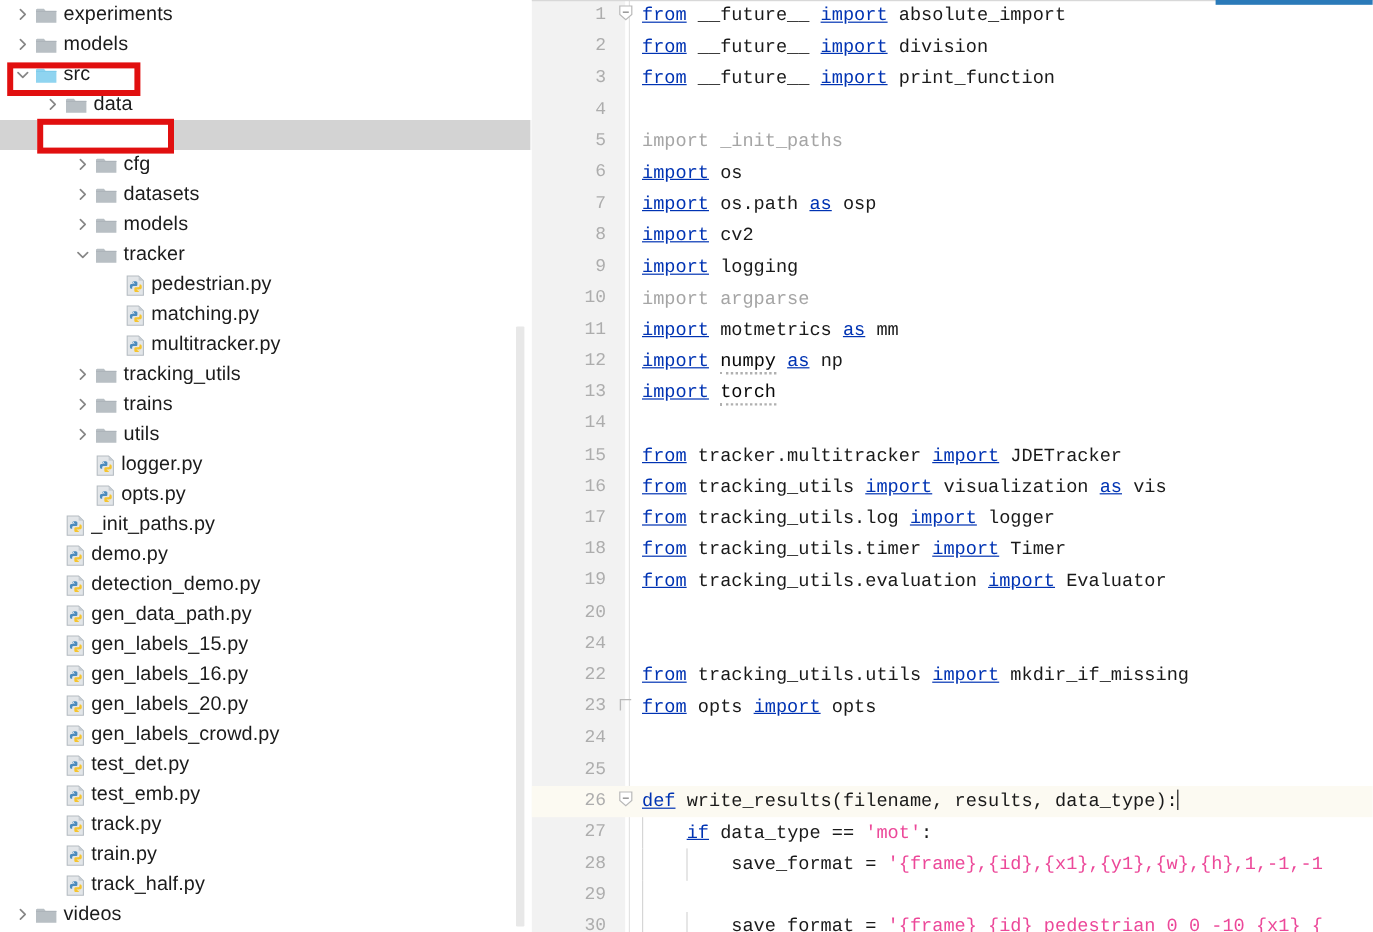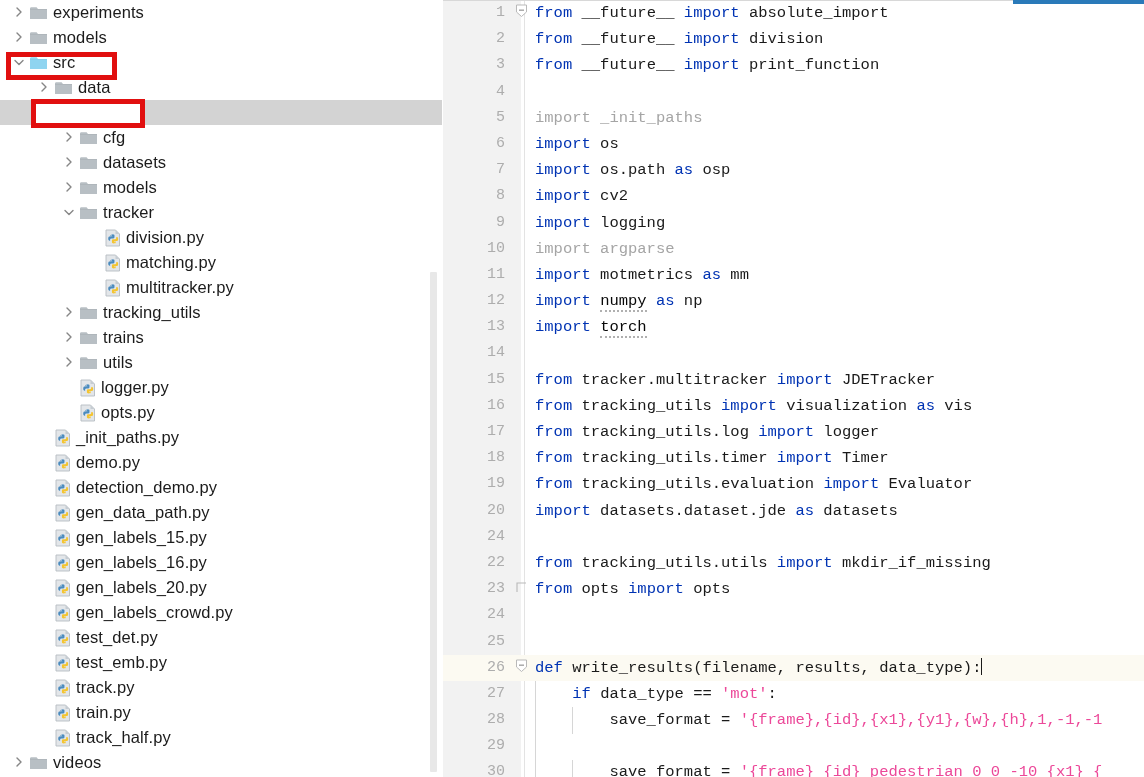--- a/index.html
+++ b/index.html
@@ -160,21 +160,21 @@
     font-family: "Liberation Mono", "DejaVu Sans Mono", monospace;
     font-size: 15px;
   }
   .code-text {
     position: absolute;
     left: 92px; top: 0;
     color: #080808;
   }
 
   
-  .kw   { color: #0033b3; }
+  .kw   { color: #0033b3; text-decoration: underline; }
   .plain{ color: #1a1a1a; }
   .dim  { color: #a5a5a5; }
   .str  { color: #ec4899; }
   .squig{ border-bottom: 2px dotted #b0b0b0; }
 
   
   .fold {
     position: absolute;
     left: 72px;
     top: 4px;
@@ -344,21 +344,21 @@
           <span class="py-icon">
             <svg width="17" height="18" viewBox="0 0 17 18">
               <path d="M1 1 L10.5 1 L14.5 5 L14.5 17 L1 17 Z" fill="#e3e6e9" stroke="#b5bcc2" stroke-width="0.9"></path>
               <path d="M10.5 1 L14.5 5 L10.5 5 Z" fill="#c6ccd2"></path>
               <path d="M7.4 5.4 c-2.1 0-2.0 0.9-2.0 0.9 l0 1.0 2.05 0 0 0.3 -2.86 0 c0 0-1.37-0.15-1.37 2.0 0 2.15 1.2 2.07 1.2 2.07 l0.72 0 0-1.05 c0 0-0.04-1.2 1.18-1.2 l2.03 0 c0 0 1.13 0.02 1.13-1.09 l0-1.86 c0 0 0.17-1.16-2.08-1.16 z" fill="#4b8bbe"></path>
               <path d="M9.0 14.3 c2.1 0 2.0-0.9 2.0-0.9 l0-1.0 -2.05 0 0-0.3 2.86 0 c0 0 1.37 0.15 1.37-2.0 0-2.15-1.2-2.07-1.2-2.07 l-0.72 0 0 1.05 c0 0 0.04 1.2-1.18 1.2 l-2.03 0 c0 0-1.13-0.02-1.13 1.09 l0 1.86 c0 0-0.17 1.16 2.08 1.16 z" fill="#f4c430"></path>
               <circle cx="6.2" cy="6.45" r="0.45" fill="#ffffff"></circle>
               <circle cx="10.2" cy="13.1" r="0.45" fill="#ffffff"></circle>
             </svg>
           </span>
-          <span class="tree-label">division.py</span>
+          <span class="tree-label">pedestrian.py</span>
         </div>
         <div class="tree-row">
           <span style="display: inline-block; flex: 0 0 auto; width: 85px; height: 25px;"></span>
           <span class="twisty none"></span>
           <span class="py-icon">
             <svg width="17" height="18" viewBox="0 0 17 18">
               <path d="M1 1 L10.5 1 L14.5 5 L14.5 17 L1 17 Z" fill="#e3e6e9" stroke="#b5bcc2" stroke-width="0.9"></path>
               <path d="M10.5 1 L14.5 5 L10.5 5 Z" fill="#c6ccd2"></path>
               <path d="M7.4 5.4 c-2.1 0-2.0 0.9-2.0 0.9 l0 1.0 2.05 0 0 0.3 -2.86 0 c0 0-1.37-0.15-1.37 2.0 0 2.15 1.2 2.07 1.2 2.07 l0.72 0 0-1.05 c0 0-0.04-1.2 1.18-1.2 l2.03 0 c0 0 1.13 0.02 1.13-1.09 l0-1.86 c0 0 0.17-1.16-2.08-1.16 z" fill="#4b8bbe"></path>
               <path d="M9.0 14.3 c2.1 0 2.0-0.9 2.0-0.9 l0-1.0 -2.05 0 0-0.3 2.86 0 c0 0 1.37 0.15 1.37-2.0 0-2.15-1.2-2.07-1.2-2.07 l-0.72 0 0 1.05 c0 0 0.04 1.2-1.18 1.2 l-2.03 0 c0 0-1.13-0.02-1.13 1.09 l0 1.86 c0 0-0.17 1.16 2.08 1.16 z" fill="#f4c430"></path>
@@ -697,21 +697,21 @@
         <div class="code-line"><span class="lineno">10</span><span class="code-text"><span class="dim">import argparse</span></span></div>
         <div class="code-line"><span class="lineno">11</span><span class="code-text"><span class="kw">import</span><span class="plain"> motmetrics </span><span class="kw">as</span><span class="plain"> mm</span></span></div>
         <div class="code-line"><span class="lineno">12</span><span class="code-text"><span class="kw">import</span><span class="plain"> </span><span class="squig">numpy</span><span class="plain"> </span><span class="kw">as</span><span class="plain"> np</span></span></div>
         <div class="code-line"><span class="lineno">13</span><span class="code-text"><span class="kw">import</span><span class="plain"> </span><span class="squig">torch</span></span></div>
         <div class="code-line"><span class="lineno">14</span><span class="code-text"></span></div>
         <div class="code-line"><span class="lineno">15</span><span class="code-text"><span class="kw">from</span><span class="plain"> tracker.multitracker </span><span class="kw">import</span><span class="plain"> JDETracker</span></span></div>
         <div class="code-line"><span class="lineno">16</span><span class="code-text"><span class="kw">from</span><span class="plain"> tracking_utils </span><span class="kw">import</span><span class="plain"> visualization </span><span class="kw">as</span><span class="plain"> vis</span></span></div>
         <div class="code-line"><span class="lineno">17</span><span class="code-text"><span class="kw">from</span><span class="plain"> tracking_utils.log </span><span class="kw">import</span><span class="plain"> logger</span></span></div>
         <div class="code-line"><span class="lineno">18</span><span class="code-text"><span class="kw">from</span><span class="plain"> tracking_utils.timer </span><span class="kw">import</span><span class="plain"> Timer</span></span></div>
         <div class="code-line"><span class="lineno">19</span><span class="code-text"><span class="kw">from</span><span class="plain"> tracking_utils.evaluation </span><span class="kw">import</span><span class="plain"> Evaluator</span></span></div>
-        <div class="code-line"><span class="lineno">20</span><span class="code-text"><span class="kw">import</span><span class="plain"> datasets.dataset.jde </span><span class="kw">as</span><span class="plain"> datasets</span></span></div>
+        <div class="code-line"><span class="lineno">20</span></div>
         <div class="code-line"><span class="lineno">24</span><span class="code-text"></span></div>
         <div class="code-line"><span class="lineno">22</span><span class="code-text"><span class="kw">from</span><span class="plain"> tracking_utils.utils </span><span class="kw">import</span><span class="plain"> mkdir_if_missing</span></span></div>
         <div class="code-line"><span class="lineno">23</span><span class="fold"><svg width="13" height="17" viewBox="0 0 13 17">
               <path d="M2 12 L2 3 L11 3" fill="none" stroke="#b9b9b9" stroke-width="1.1"></path>
             </svg></span><span class="code-text"><span class="kw">from</span><span class="plain"> opts </span><span class="kw">import</span><span class="plain"> opts</span></span></div>
         <div class="code-line"><span class="lineno">24</span><span class="code-text"></span></div>
         <div class="code-line"><span class="lineno">25</span><span class="code-text"></span></div>
         <div class="code-line current"><span class="lineno">26</span><span class="fold"><svg width="13" height="17" viewBox="0 0 13 17">
               <path d="M1.5 1 L11.5 1 L11.5 8 L6.5 12.5 L1.5 8 Z" fill="#ffffff" stroke="#b9b9b9" stroke-width="1"></path>
               <rect x="4" y="5.6" width="5" height="1.1" fill="#8a8a8a"></rect>

